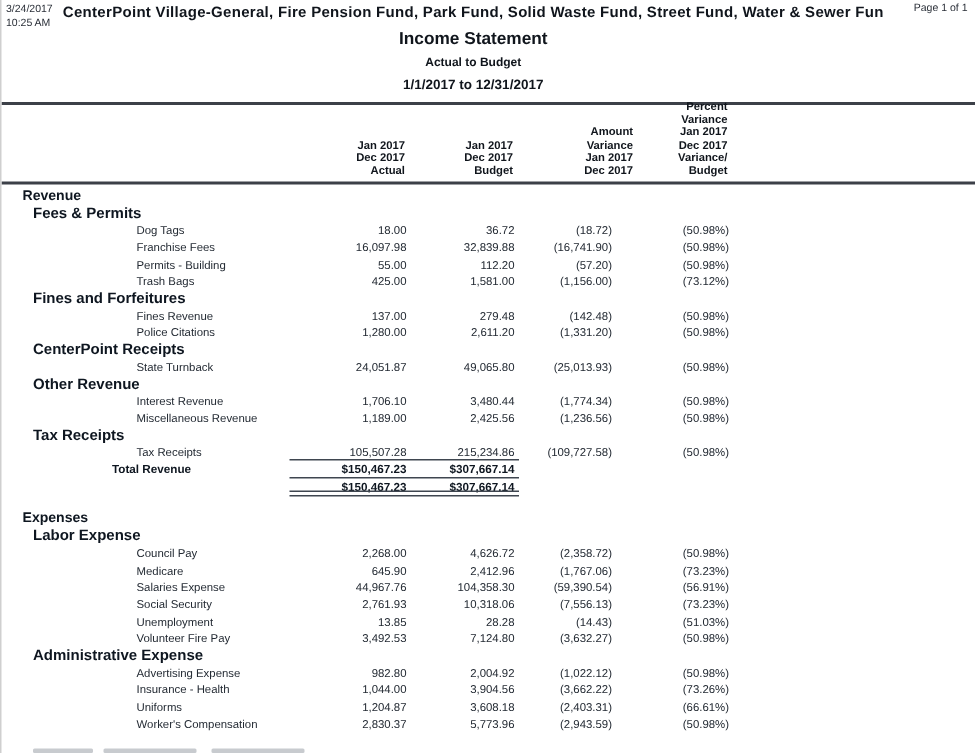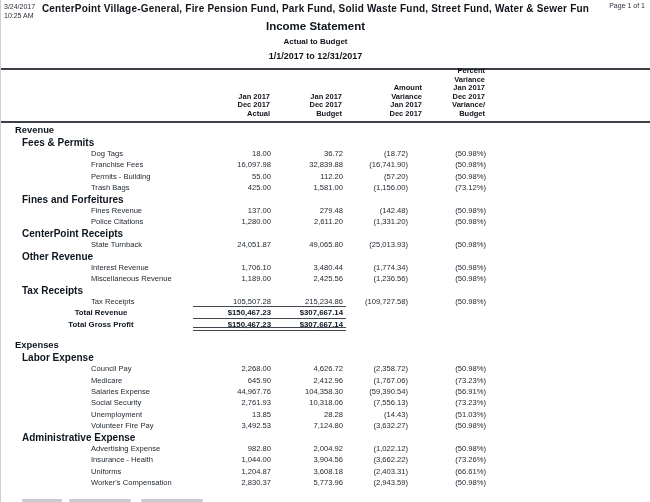--- a/index.html
+++ b/index.html
@@ -187,21 +187,20 @@
         <span class="cell c3">(50.98%)</span>
       </div>
       <div class="row total">
         <span class="lbl">Total Revenue</span>
         <span class="cell c0">$150,467.23</span>
         <span class="cell c1">$307,667.14</span>
         <i class="trule above"></i>
         <i class="trule below"></i>
       </div>
       <div class="row total">
-        <span class="lbl">Total Gross Profit</span>
         <span class="cell c0">$150,467.23</span>
         <span class="cell c1">$307,667.14</span>
         <i class="trule below-double"></i>
       </div>
       <div class="row spacer"></div>
       <div class="row h1">
         <span class="lbl">Expenses</span>
       </div>
       <div class="row h2">
         <span class="lbl">Labor Expense</span>

